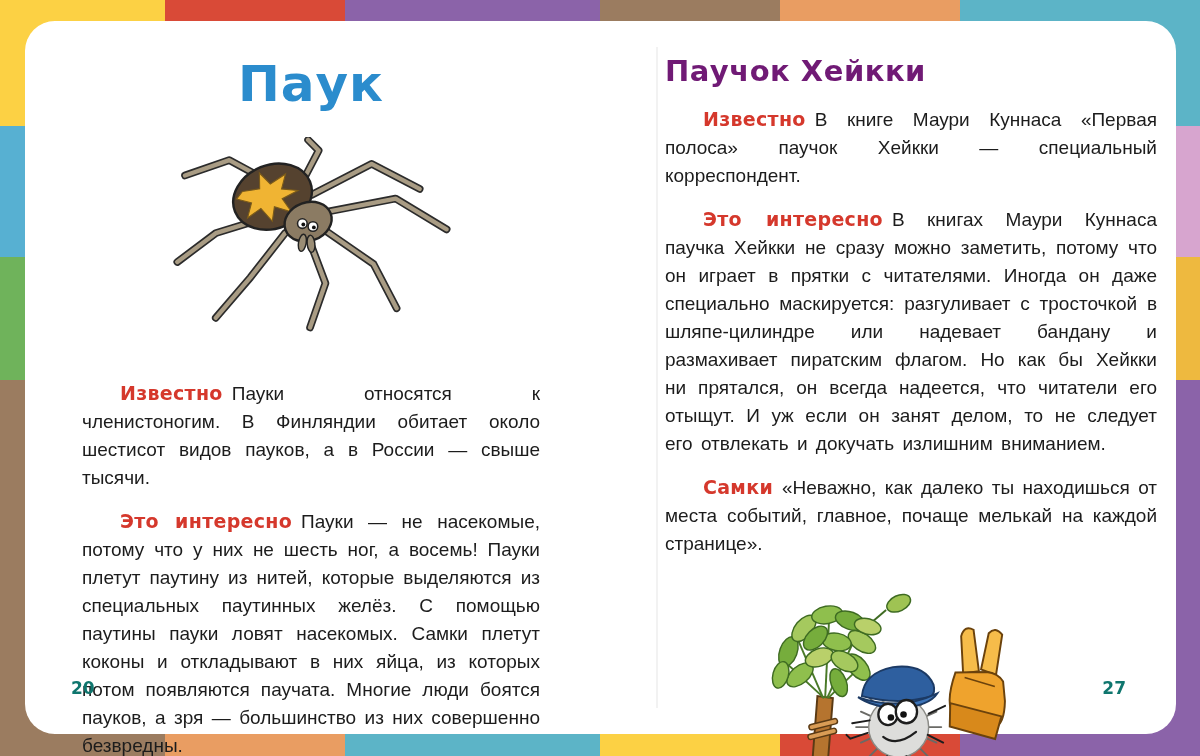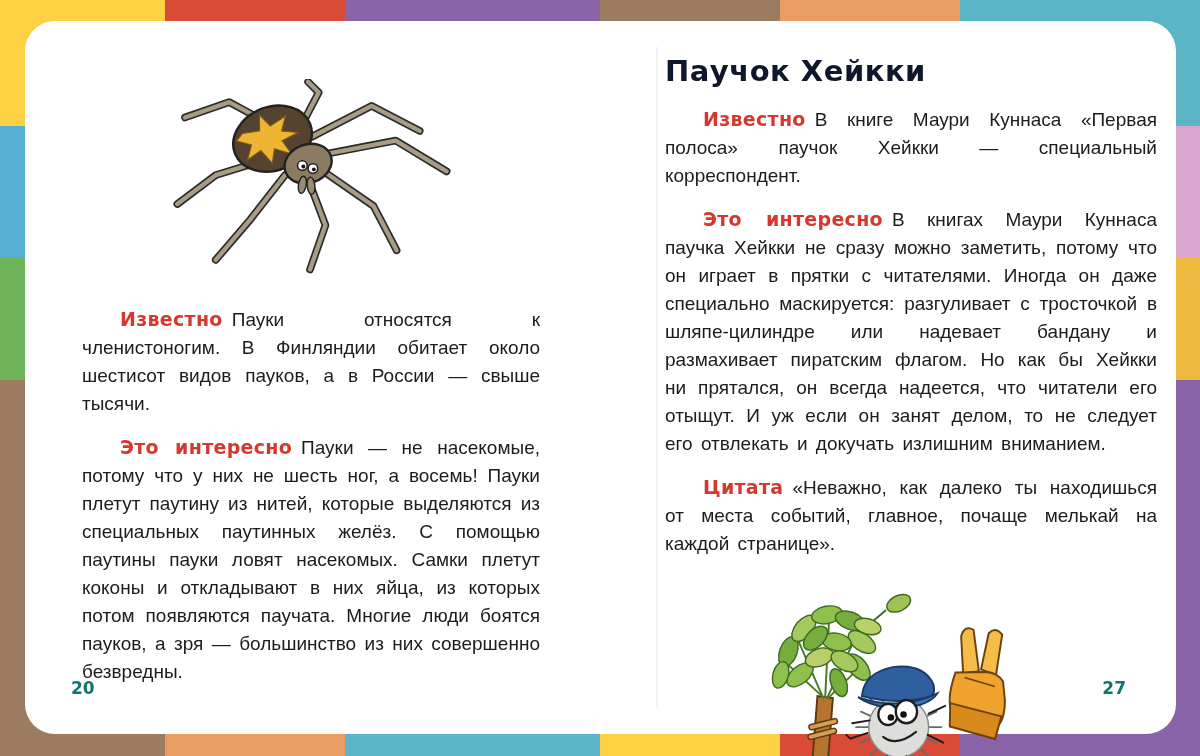--- a/index.html
+++ b/index.html
@@ -17,25 +17,25 @@
   
   .page{position:absolute;left:25px;top:21px;right:24px;bottom:22px;background:#ffffff;border-radius:30px;}
   .gutter{position:absolute;left:631px;top:26px;bottom:26px;width:2px;background:rgba(0,0,0,0.05);}
   
   .col{position:absolute;color:#1c1c1c;font-size:19px;line-height:28px;}
   .col-left{left:57px;top:34px;width:458px;}
   .col-right{left:640px;top:32px;width:492px;}
   h1.book-title{margin:0;text-align:center;font-family:"DejaVu Sans",sans-serif;font-weight:700;
      font-size:50px;line-height:58px;color:#2b8ccd;letter-spacing:1px;}
   h2.section-title{margin:0;font-family:"DejaVu Sans",sans-serif;font-weight:700;
-     font-size:29px;line-height:36px;color:#0f172a;letter-spacing:0.5px;}
+     font-size:29px;line-height:36px;color:#701a75;letter-spacing:0.5px;}
   .illus-left{display:block;margin:24px auto 0;}
   .illus-right{display:block;margin:24px 0 0 88px;}
   p.para{margin:15px 0 0;text-align:justify;text-indent:38px;word-spacing:0.16em;}
-  p.para-first{margin-top:24px;}
+  p.para-first{margin-top:40px;}
   .col-right p.para-first{margin-top:16px;}
   .lead{font-family:"DejaVu Sans",sans-serif;font-weight:700;color:#d5382c;margin-right:9px;letter-spacing:0.3px;}
   .pagenum{position:absolute;bottom:36px;font-family:"DejaVu Sans",sans-serif;font-weight:700;
      font-size:17px;color:#0f766e;}
   .pagenum-left{left:46px;} .pagenum-right{right:50px;}
 </style>
 </head>
 <body>
 
 <div class="stage">
@@ -70,20 +70,21 @@
       <div style="background: rgb(92, 180, 199); height: 126px; width: 100%;"></div>
       <div style="background: rgb(215, 165, 207); height: 131px; width: 100%;"></div>
       <div style="background: rgb(238, 185, 63); height: 123px; width: 100%;"></div>
       <div style="background: rgb(139, 99, 169); height: 376px; width: 100%;"></div>
     </div>
 
   <div class="page">
     <div class="gutter"></div>
 
     <section class="col col-left">
+      <h1 class="book-title">Паук</h1>
 
       <svg class="illus-left" width="300" height="202" viewBox="0 0 310 210">
         <g fill="none" stroke-linecap="round" stroke-linejoin="round">
           <g stroke="#2b2b2b" stroke-width="8">
             <path d="M140,58 L163,14 L152,3"></path>
             <path d="M118,50 L70,24 L24,40"></path>
             <path d="M156,60 L218,28 L268,54"></path>
             <path d="M170,78 L243,64 L296,96"></path>
             <path d="M168,96 L220,132 L244,178"></path>
             <path d="M152,104 L170,152 L154,198"></path>
@@ -124,21 +125,21 @@
     <section class="col col-right">
       <h2 class="section-title">Паучок Хейкки</h2>
 
       <p class="para para-first">
         <span class="lead">Известно</span><span>В книге Маури Куннаса «Первая полоса» паучок Хейкки — специальный корреспондент.</span>
       </p>
       <p class="para">
         <span class="lead">Это интересно</span><span>В книгах Маури Куннаса паучка Хейкки не сразу можно заметить, потому что он играет в прятки с читателями. Иногда он даже специально маскируется: разгуливает с тросточкой в шляпе-цилиндре или надевает бандану и размахивает пиратским флагом. Но как бы Хейкки ни прятался, он всегда надеется, что читатели его отыщут. И уж если он занят делом, то не следует его отвлекать и докучать излишним вниманием.</span>
       </p>
       <p class="para">
-        <span class="lead">Цитата</span><span>«Неважно, как далеко ты находишься от места событий, главное, почаще мелькай на каждой странице».</span>
+        <span class="lead">Самки</span><span>«Неважно, как далеко ты находишься от места событий, главное, почаще мелькай на каждой странице».</span>
       </p>
 
       <svg class="illus-right" width="272" height="208" viewBox="0 0 280 215">
 
         <ellipse cx="150" cy="22" rx="13" ry="8" transform="rotate(-25 150 22)" fill="#9fc353" stroke="#3e6b22" stroke-width="1.5"></ellipse>
         <line x1="137" y1="29" x2="124" y2="40" stroke="#3e6b22" stroke-width="2"></line>
 
         <path d="M66,118 L60,196 L76,196 L82,120 Z" fill="#b5742f" stroke="#5a3a14" stroke-width="2"></path>
         <g stroke="#5a3a14" stroke-width="7" stroke-linecap="round">
           <line x1="60" y1="150" x2="84" y2="144"></line>

